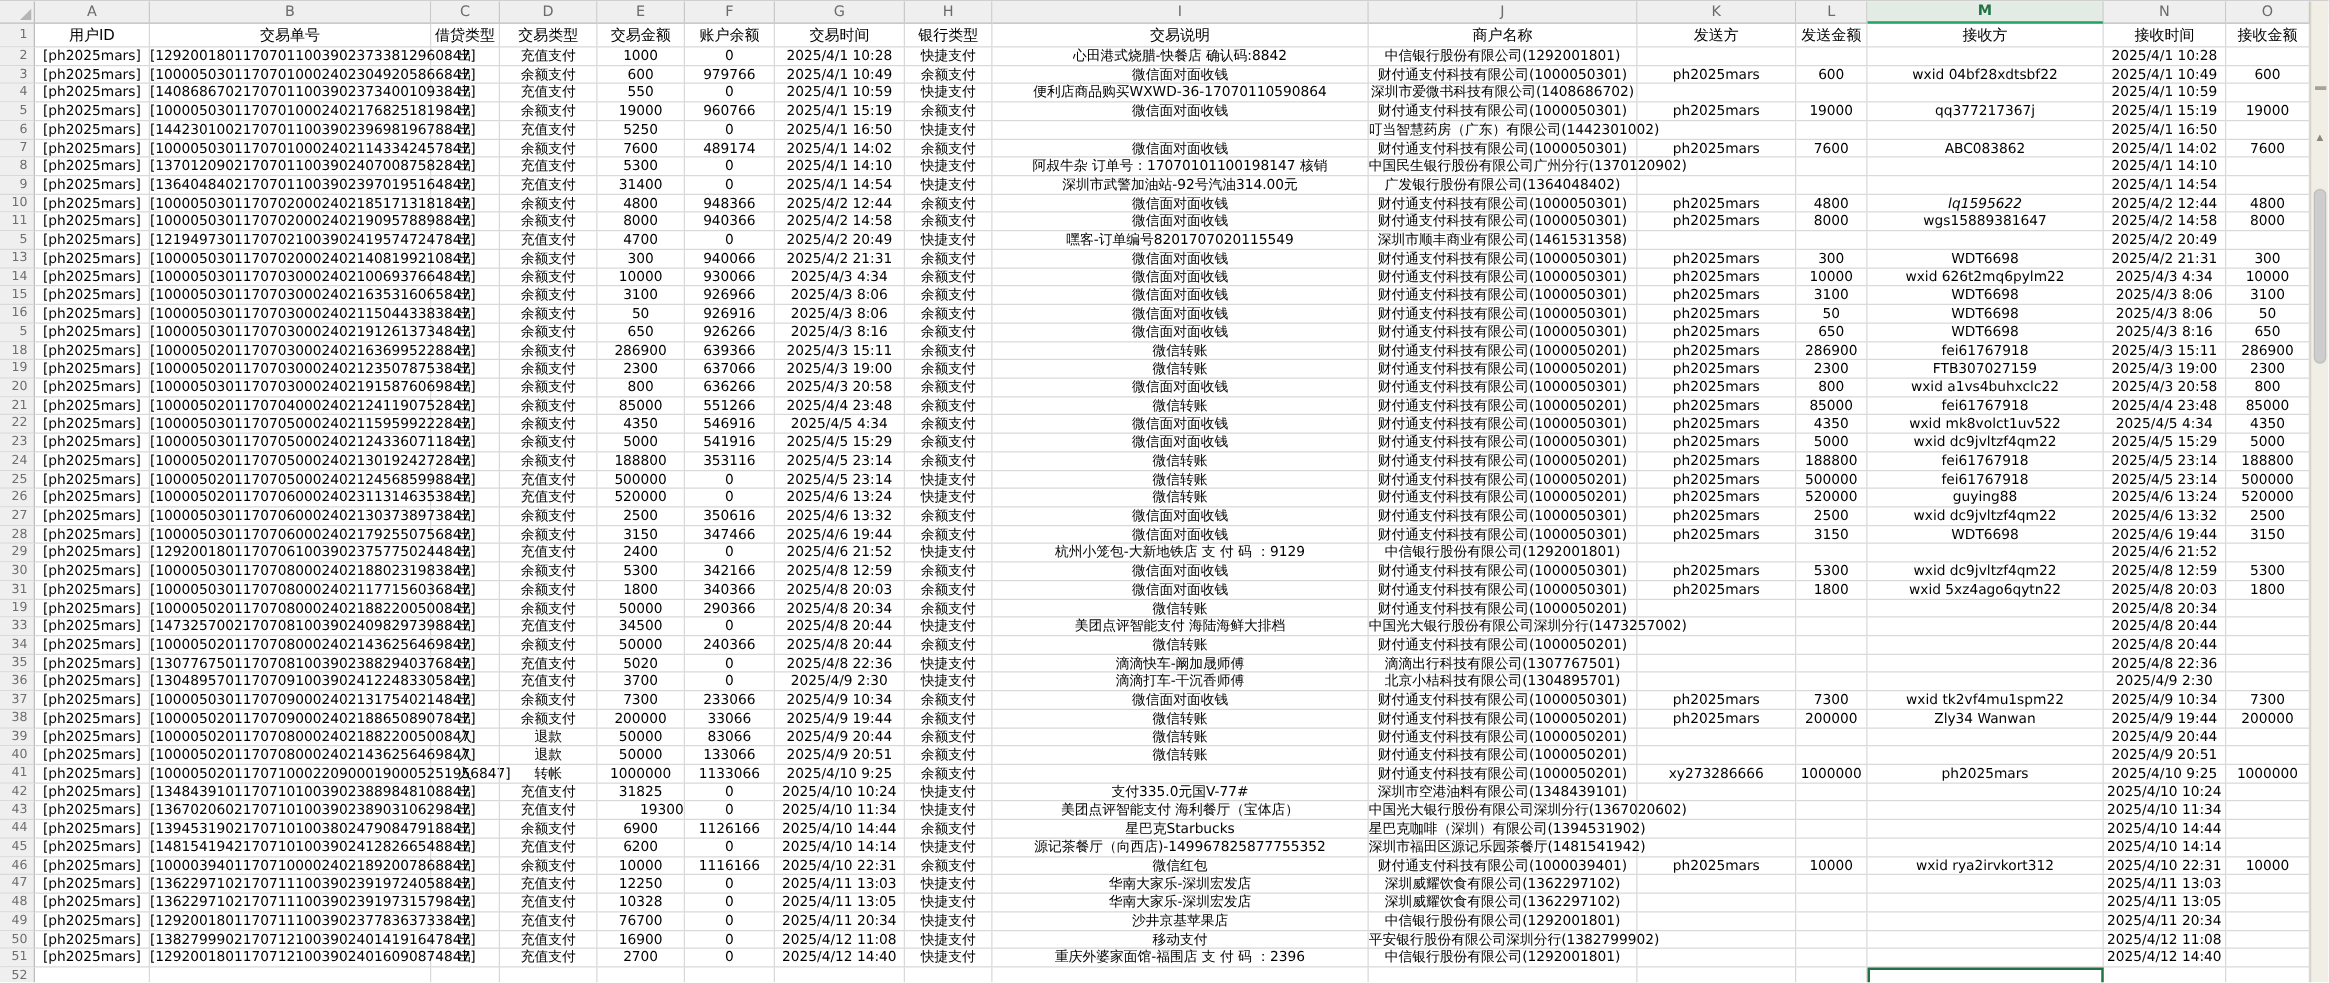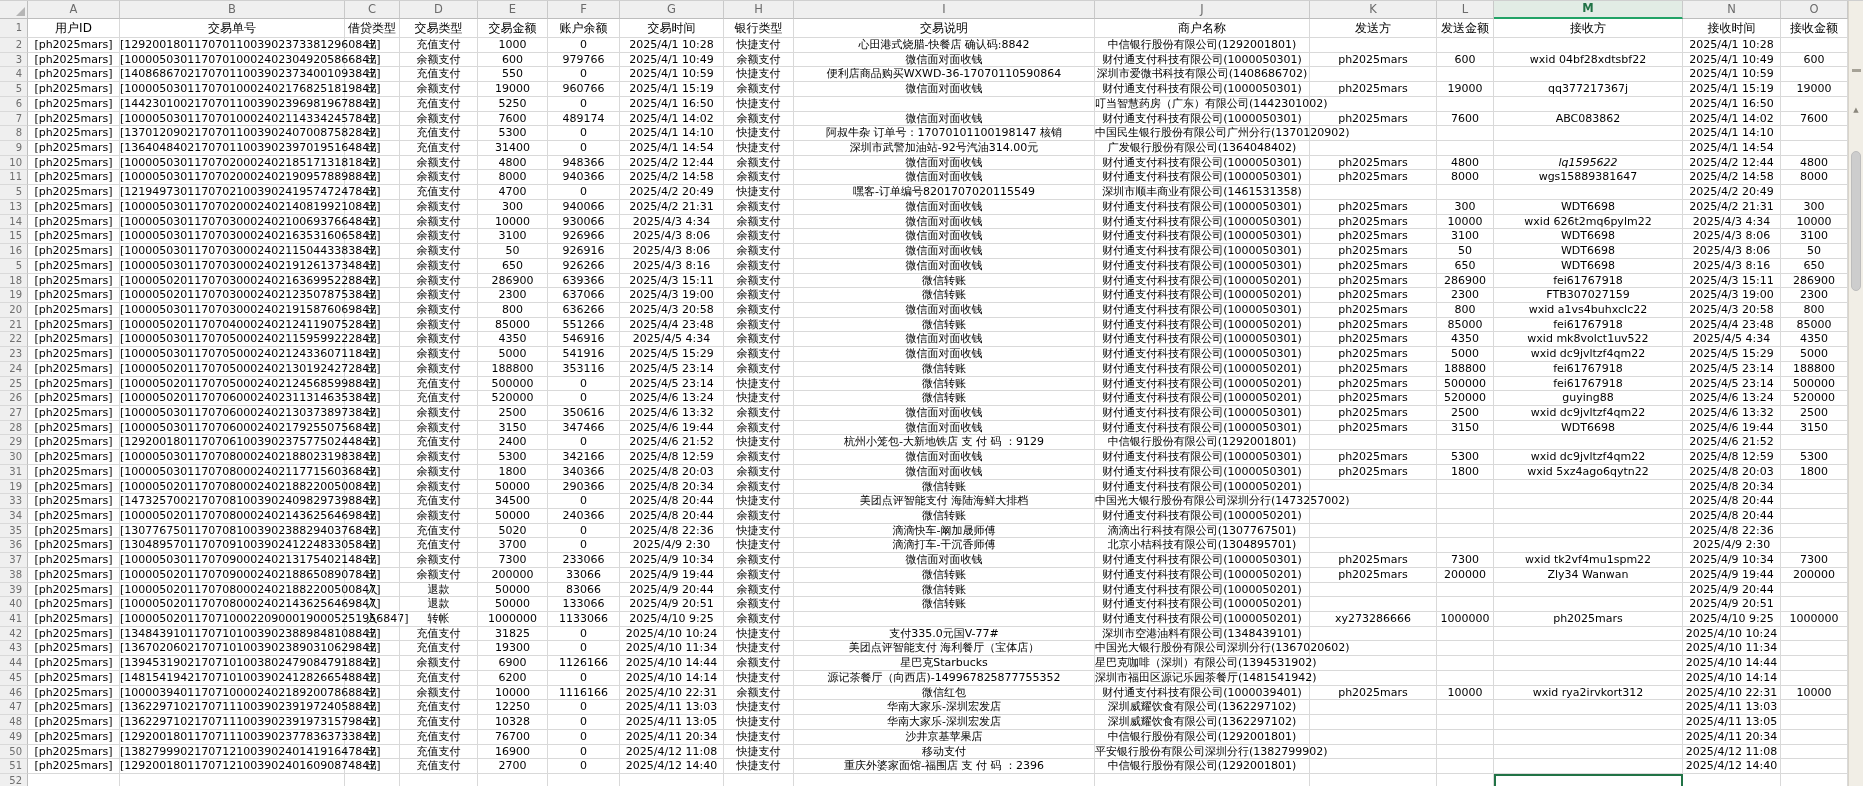--- a/index.html
+++ b/index.html
@@ -817,21 +817,21 @@
         <div class="c" style="width: 189px; flex: 0 0 189px;"></div>
         <div class="c" style="width: 98px; flex: 0 0 98px;">2025/4/10 10:24</div>
         <div class="c" style="width: 67px; flex: 0 0 67px;"></div>
       </div>
       <div class="r">
         <div class="rn">43</div>
         <div class="c" style="width: 92px; flex: 0 0 92px;">[ph2025mars]</div>
         <div class="c" style="width: 225px; flex: 0 0 225px;">[136702060217071010039023890310629847]</div>
         <div class="c" style="width: 55px; flex: 0 0 55px;">出</div>
         <div class="c" style="width: 78px; flex: 0 0 78px;">充值支付</div>
-        <div class="c" style="width: 70px; flex: 0 0 70px;">19300</div>
+        <div class="c" style="width: 70px; flex: 0 0 70px; text-align: right;">19300</div>
         <div class="c" style="width: 72px; flex: 0 0 72px;">0</div>
         <div class="c" style="width: 104px; flex: 0 0 104px;">2025/4/10 11:34</div>
         <div class="c" style="width: 70px; flex: 0 0 70px;">快捷支付</div>
         <div class="c" style="width: 301px; flex: 0 0 301px;">美团点评智能支付 海利餐厅（宝体店）</div>
         <div class="c" style="width: 215px; flex: 0 0 215px;">中国光大银行股份有限公司深圳分行(1367020602)</div>
         <div class="c" style="width: 127px; flex: 0 0 127px;"></div>
         <div class="c" style="width: 57px; flex: 0 0 57px;"></div>
         <div class="c" style="width: 189px; flex: 0 0 189px;"></div>
         <div class="c" style="width: 98px; flex: 0 0 98px;">2025/4/10 11:34</div>
         <div class="c" style="width: 67px; flex: 0 0 67px;"></div>

